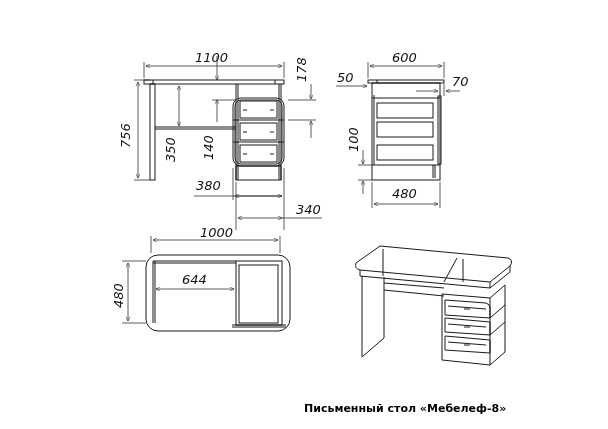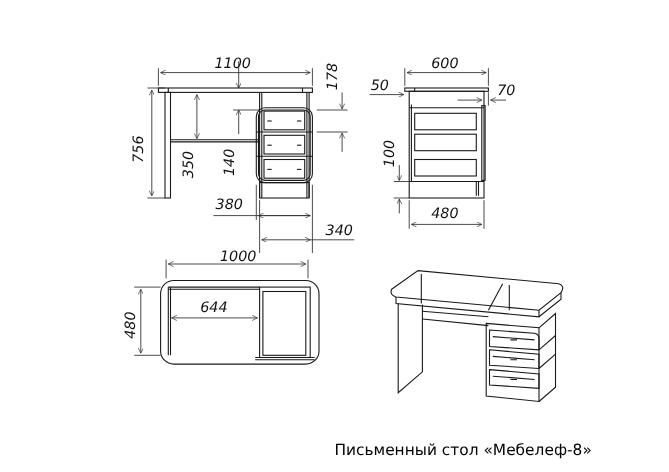--- a/index.html
+++ b/index.html
@@ -1,21 +1,21 @@
 <!DOCTYPE html>
 <html><head>
 <meta charset="utf-8">
 <style>
   html, body { margin: 0; padding: 0; background: #ffffff; }
   body { width: 608px; height: 429px; position: relative; overflow: hidden; font-family: "DejaVu Sans", sans-serif; }
   svg { position: absolute; left: 0; top: 0; }
   .dim { font-family: "DejaVu Sans", sans-serif; font-style: italic; font-size: 13px; fill: #111; }
   .caption {
     position: absolute; left: 304px; top: 402px;
-    font-family: "DejaVu Sans", sans-serif; font-weight: normal; font-size: 14px; color: #000;
+    font-family: "DejaVu Sans", sans-serif; font-weight: bold; font-size: 11px; color: #000;
     white-space: nowrap;
   }
 </style>
 </head>
 <body>
 
 <svg width="608" height="429" viewBox="0 0 608 429" xmlns="http://www.w3.org/2000/svg">
   <defs>
     <marker id="arr" viewBox="0 0 10 10" refX="10" refY="5" markerWidth="8" markerHeight="6" orient="auto-start-reverse">
       <path d="M0,0 L10,5 L0,10" fill="none" stroke="#222" stroke-width="1.2"></path>

